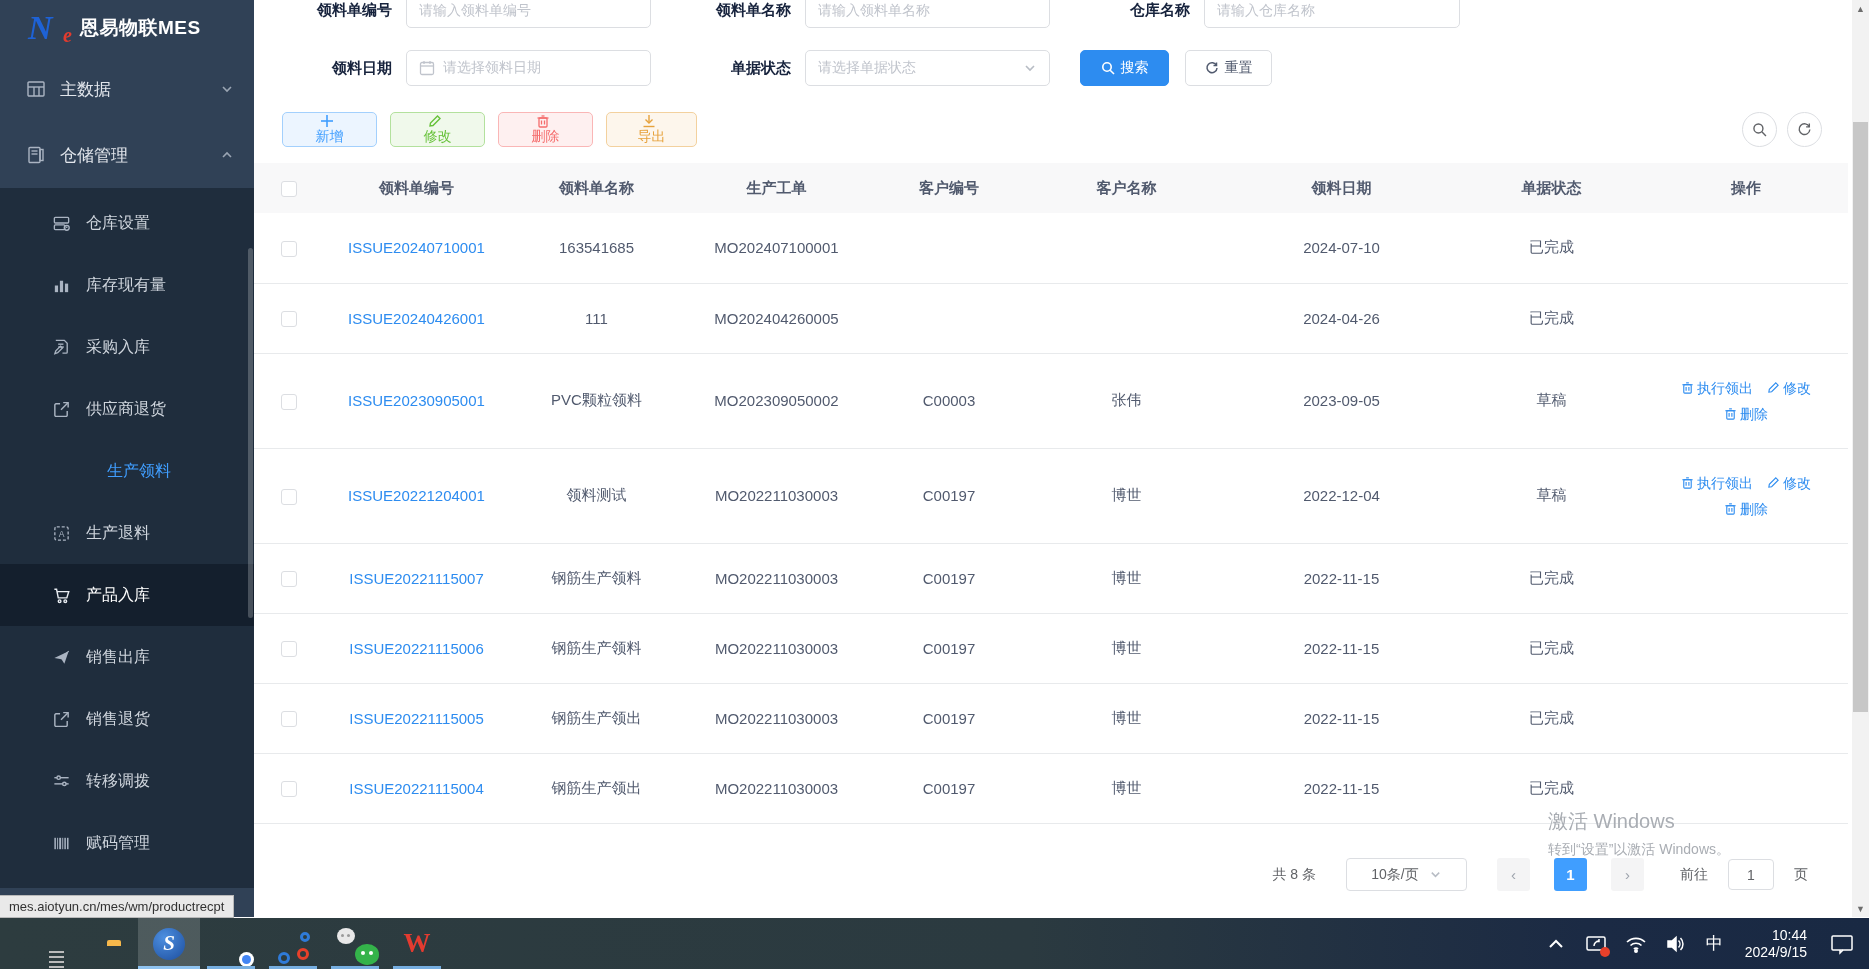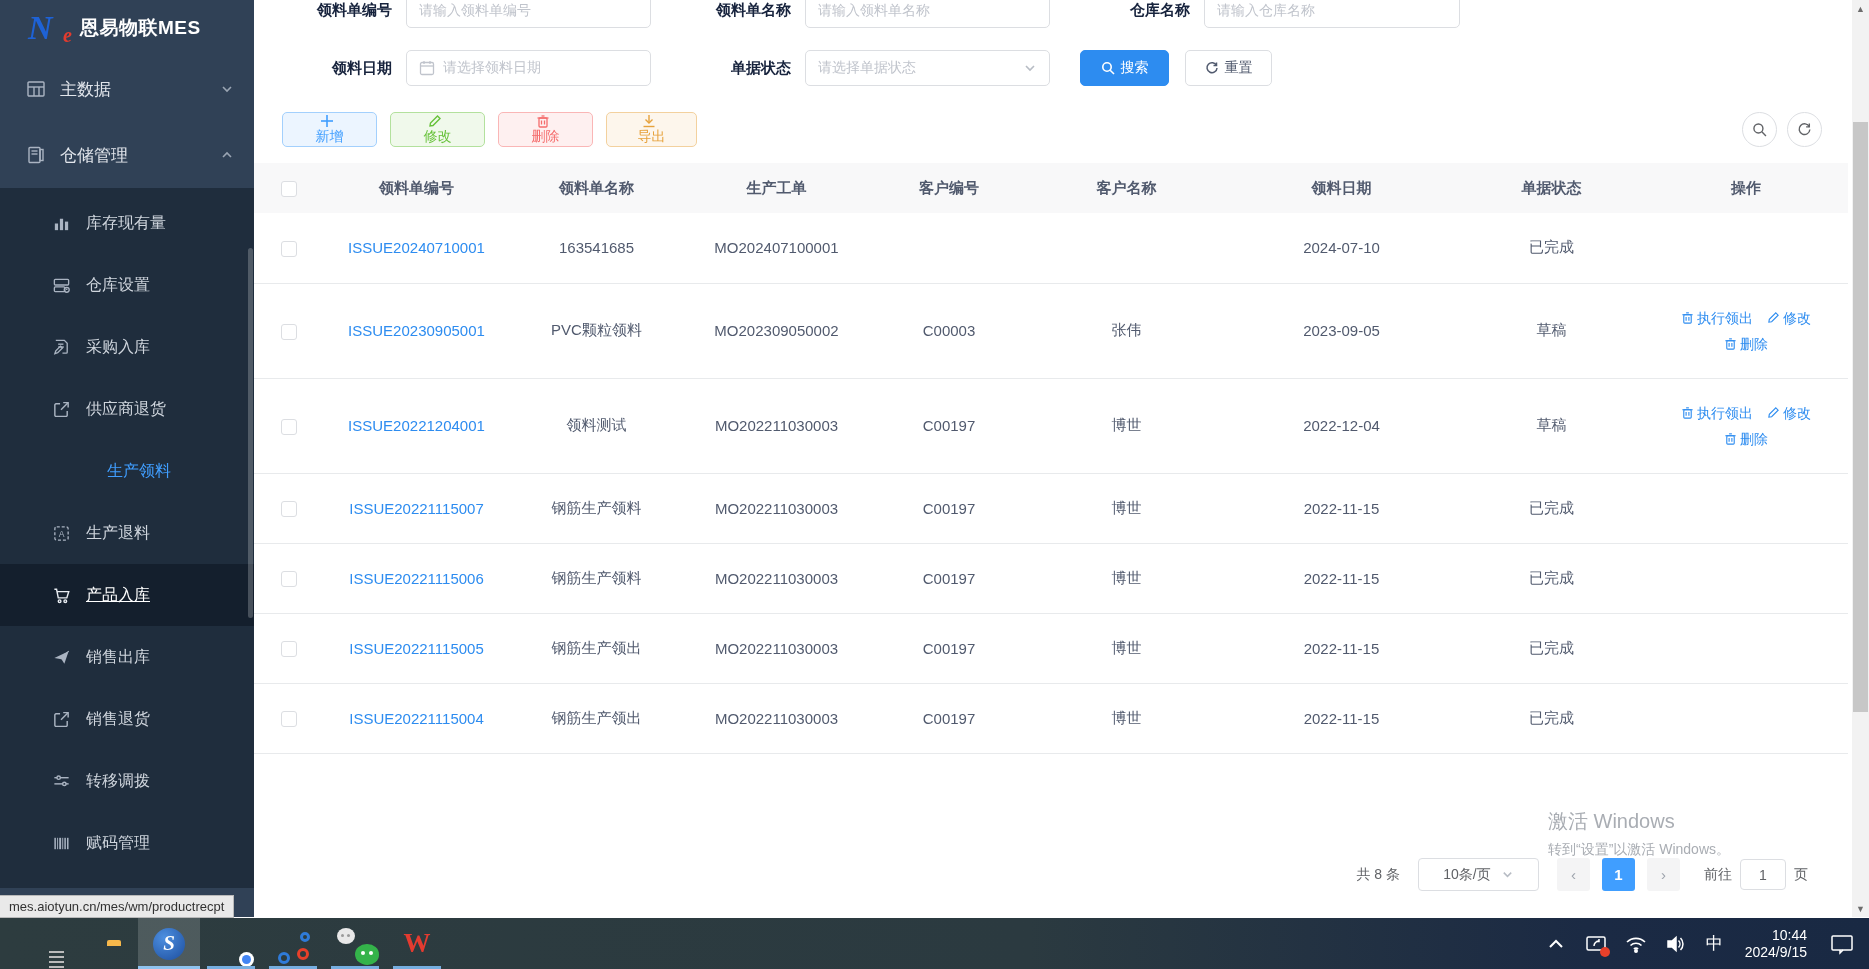--- a/index.html
+++ b/index.html
@@ -14,21 +14,21 @@
   .logo-n { font-style:italic; font-weight:bold; font-size:34px; color:#1e62d6; font-family:"Liberation Serif",serif; line-height:34px; }
   .logo-e { position:absolute; right:0; bottom:-2px; font-style:italic; font-weight:bold; font-size:20px; color:#e23b2e; font-family:"Liberation Serif",serif; }
   .logo-title { color:#ffffff; font-size:19px; font-weight:bold; letter-spacing:.5px; }
   .menu-group { height:66px; display:flex; align-items:center; padding:0 20px 0 26px; color:#e2e6ec; font-size:17px; cursor:pointer; }
   .menu-group .gi { width:20px; height:20px; margin-right:14px; color:#aab4c2; flex:none; }
   .menu-group .chev { margin-left:auto; color:#9aa5b3; width:14px; height:14px; }
   #submenu { background:#1f2d3d; padding-top:4px; min-height:700px; }
   .sub-item { height:62px; display:flex; align-items:center; padding-left:52px; color:#cfd5dd; font-size:16px; cursor:pointer; }
   .sub-item .gi { width:19px; height:19px; margin-right:15px; color:#aab4c2; flex:none; }
   .sub-item.active-link, .sub-item.active-link .gi { color:#409eff;padding-left:46px; }
-  .sub-item.selected { background:#141f2d; color:#ffffff;text-decoration:underline; }
+  .sub-item.selected { background:#141f2d; color:#ffffff; }
   .sub-item.selected .gi { color:#e9edf2; }
   .gi svg { width:100%; height:100%; display:block; }
   #side-scroll { position:absolute; right:1px; top:248px; width:5px; height:370px; background:rgba(255,255,255,.22); border-radius:3px; }
 
   
   #main { position:absolute; left:254px; top:0; width:1594px; height:917px; background:#fff; }
   .form-row { display:flex; align-items:center; padding-left:28px; }
   .row1 { margin-top:-8px; }
   .row2 { margin-top:22px; }
   .fg { display:flex; align-items:center; margin-right:30px; }
@@ -62,21 +62,21 @@
   #grid th { background:#f8f8f9; height:50px; font-size:15px; color:#515a6e; font-weight:bold; text-align:center; }
   #grid td { height:70px; text-align:center; font-size:15px; color:#515a6e; border-bottom:1px solid #e8eaec; background:#fff; }
   #grid tr.draft td { height:95px; }
   a.code-link { color:#2d8cf0; text-decoration:none; cursor:pointer; }
   .cbx { display:inline-block; width:16px; height:16px; border:1px solid #dcdee2; border-radius:3px; background:#fff; cursor:pointer; vertical-align:middle; }
   .op-line { line-height:26px; white-space:nowrap; }
   .op-link { color:#2d8cf0; font-size:14px; text-decoration:none; margin:0 7px; cursor:pointer; white-space:nowrap; }
   .op-link .mini { display:inline-block; width:13px; height:13px; margin-right:3px; vertical-align:-1px; }
 
   
-  #pager { position:absolute; right:40px; top:858px; display:flex; align-items:center; font-size:14px; color:#606266; }
+  #pager { position:absolute; right:40px; top:858px; display:flex; align-items:center; font-size:14px; color:#606266;gap:12px; }
   #pager .total { margin-right:18px; }
   .psel { width:121px; height:33px; border:1px solid #dcdee2; border-radius:4px; display:flex; align-items:center; justify-content:center; color:#606266; cursor:pointer; margin-right:18px; }
   .psel .chev { width:13px; height:13px; color:#b7bcc4; margin-left:10px; }
   .pbtn { width:33px; height:33px; border-radius:3px; background:#f4f4f5; color:#9da3ac; display:flex; align-items:center; justify-content:center; font-size:15px; cursor:pointer; margin-right:12px; }
   .pbtn.cur { background:#409eff; color:#fff; font-weight:bold; }
   .goto { margin-left:12px; margin-right:8px; }
   .ginput { width:46px; height:31px; border:1px solid #dcdee2; border-radius:4px; text-align:center; font-size:14px; color:#606266; outline:none; }
   .punit { margin-left:8px; }
 
   
@@ -173,38 +173,38 @@
           <span class="chev">
             <svg viewBox="0 0 14 14" fill="none" stroke="currentColor" stroke-width="1.6">
               <polyline points="3,9 7,5 11,9"></polyline>
             </svg>
           </span>
         </div>
       </div>
     <div id="submenu">
         <div class="sub-item">
           <span class="gi">
-            <svg viewBox="0 0 20 20" fill="currentColor">
-              <rect x="3" y="10" width="3.4" height="7"></rect>
-              <rect x="8.3" y="5" width="3.4" height="12"></rect>
-              <rect x="13.6" y="8" width="3.4" height="9"></rect>
-            </svg>
-          </span>
-          <span>库存现有量</span>
-        </div>
-        <div class="sub-item">
-          <span class="gi">
             <svg viewBox="0 0 20 20" fill="none" stroke="currentColor" stroke-width="1.4">
               <rect x="2.5" y="3.5" width="15" height="6" rx="1"></rect>
               <rect x="2.5" y="11.5" width="11" height="5" rx="1"></rect>
               <circle cx="15.5" cy="14.5" r="2.6"></circle>
               <line x1="15.5" y1="13.2" x2="15.5" y2="14.7"></line>
             </svg>
           </span>
           <span>仓库设置</span>
+        </div>
+        <div class="sub-item">
+          <span class="gi">
+            <svg viewBox="0 0 20 20" fill="currentColor">
+              <rect x="3" y="10" width="3.4" height="7"></rect>
+              <rect x="8.3" y="5" width="3.4" height="12"></rect>
+              <rect x="13.6" y="8" width="3.4" height="9"></rect>
+            </svg>
+          </span>
+          <span>库存现有量</span>
         </div>
         <div class="sub-item">
           <span class="gi">
             <svg viewBox="0 0 20 20" fill="none" stroke="currentColor" stroke-width="1.4">
               <path d="M4 2.5 h9 l3 3 v9.5 a1 1 0 0 1 -1 1 h-4"></path>
               <line x1="6.5" y1="6.5" x2="12" y2="6.5"></line>
               <line x1="6.5" y1="9.5" x2="12.5" y2="9.5"></line>
               <path d="M3 16.5 l1 -3 l5 -5 l2 2 l-5 5 Z"></path>
             </svg>
           </span>
@@ -445,20 +445,31 @@
         </thead>
       <tbody id="grid-body">
           <tr class="">
             <td><span class="cbx"></span></td>
             <td><a class="code-link">ISSUE20240710001</a></td>
             <td>163541685</td>
             <td>MO202407100001</td>
             <td></td>
             <td></td>
             <td>2024-07-10</td>
+            <td>已完成</td>
+            <td></td>
+          </tr>
+          <tr class="">
+            <td><span class="cbx"></span></td>
+            <td><a class="code-link">ISSUE20240426001</a></td>
+            <td>111</td>
+            <td>MO202404260005</td>
+            <td></td>
+            <td></td>
+            <td>2024-04-26</td>
             <td>已完成</td>
             <td></td>
           </tr>
           <tr class="draft">
             <td><span class="cbx"></span></td>
             <td><a class="code-link">ISSUE20230905001</a></td>
             <td>PVC颗粒领料</td>
             <td>MO202309050002</td>
             <td>C00003</td>
             <td>张伟</td>

